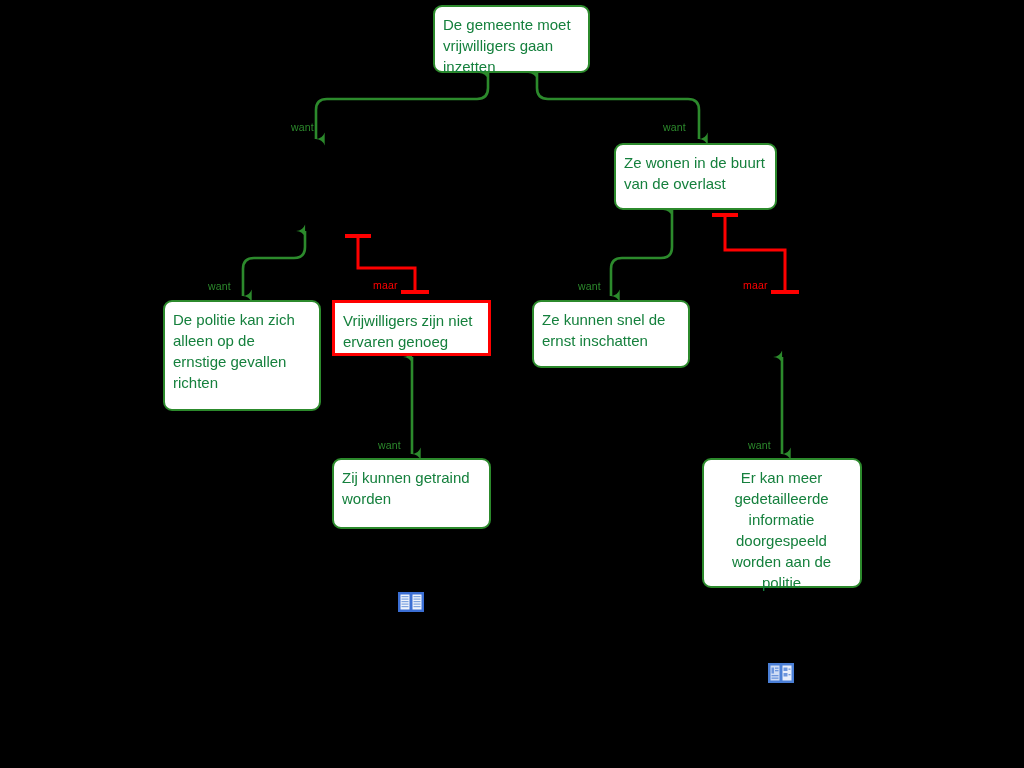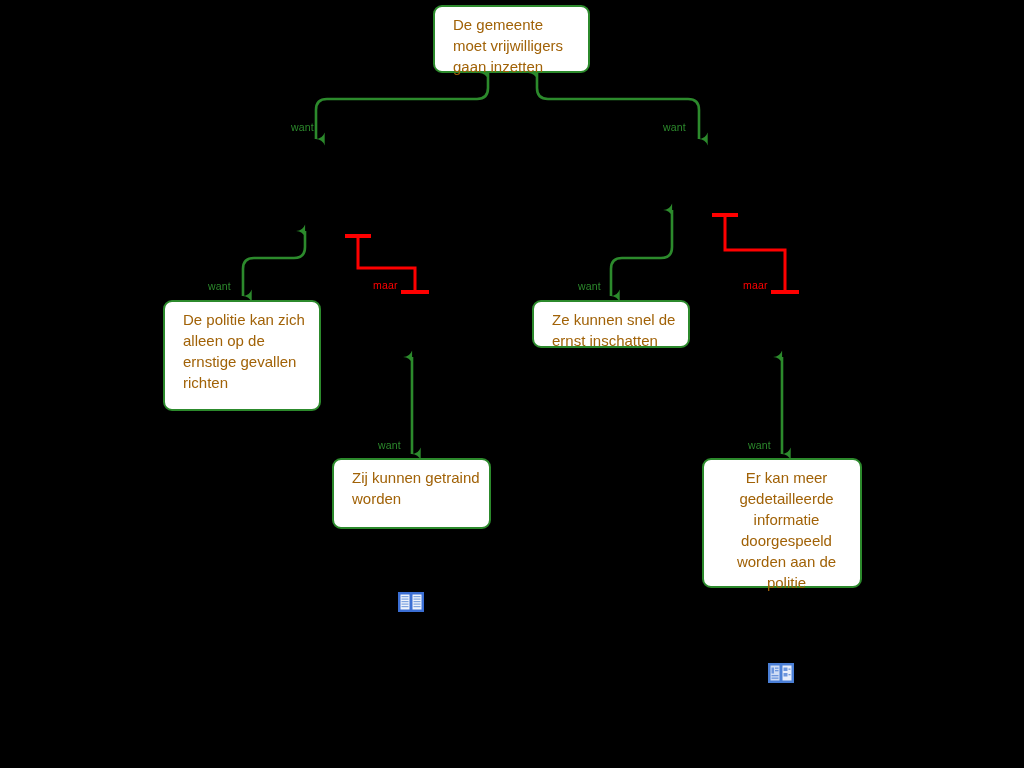--- a/index.html
+++ b/index.html
@@ -21,24 +21,24 @@
     left: 0;
     top: 0;
     width: 1024px;
     height: 768px;
     pointer-events: none;
   }
   .node {
     position: absolute;
     box-sizing: border-box;
     background: #ffffff;
-    color: #a16207;
+    color: #15803d;
     font-size: 15px;
     line-height: 21px;
-    padding: 7px 9px 7px 18px;
+    padding: 7px 9px 7px 8px;
     white-space: pre-line;
     z-index: 3;
   }
   .node.support {
     border: 2px solid #2c8a2c;
     border-radius: 9px;
   }
   .node.rebut {
     border: 3px solid #ff0000;
     border-radius: 0px;
@@ -107,25 +107,27 @@
     <g>
       <path d="M725,217 L725,250 L785,250 L785,292" fill="none" stroke="#ff0000" stroke-width="3"></path>
       <line x1="712" y1="215" x2="738" y2="215" stroke="#ff0000" stroke-width="4"></line>
       <line x1="771" y1="292" x2="799" y2="292" stroke="#ff0000" stroke-width="4"></line>
     </g>
   </svg>
 
   <div class="node support" style="left:433px; top:5px; width:157px; height:68px;">De gemeente moet vrijwilligers gaan inzetten</div>
 
 
+  <div class="node support" style="left:614px; top:143px; width:163px; height:67px;">Ze wonen in de buurt van de overlast</div>
 
   <div class="node support" style="left:163px; top:300px; width:158px; height:111px;">De politie kan zich alleen op de ernstige gevallen richten</div>
 
+  <div class="node rebut" style="left:332px; top:300px; width:159px; height:56px;">Vrijwilligers zijn niet ervaren genoeg</div>
 
-  <div class="node support" style="left:532px; top:300px; width:158px; height:48px;">Ze kunnen snel de ernst inschatten</div>
+  <div class="node support" style="left:532px; top:300px; width:158px; height:68px;">Ze kunnen snel de ernst inschatten</div>
 
 
   <div class="node support" style="left:332px; top:458px; width:159px; height:71px;">Zij kunnen getraind worden</div>
 
   <div class="node support" style="left:702px; top:458px; width:160px; height:130px;text-align:center;">Er kan meer gedetailleerde informatie doorgespeeld worden aan de politie</div>
 
   <div class="edge-label support" style="left:291px; top:121px;">want</div>
   <div class="edge-label support" style="left:663px; top:121px;">want</div>
   <div class="edge-label support" style="left:208px; top:280px;">want</div>
   <div class="edge-label rebut" style="left:373px; top:279px;">maar</div>

